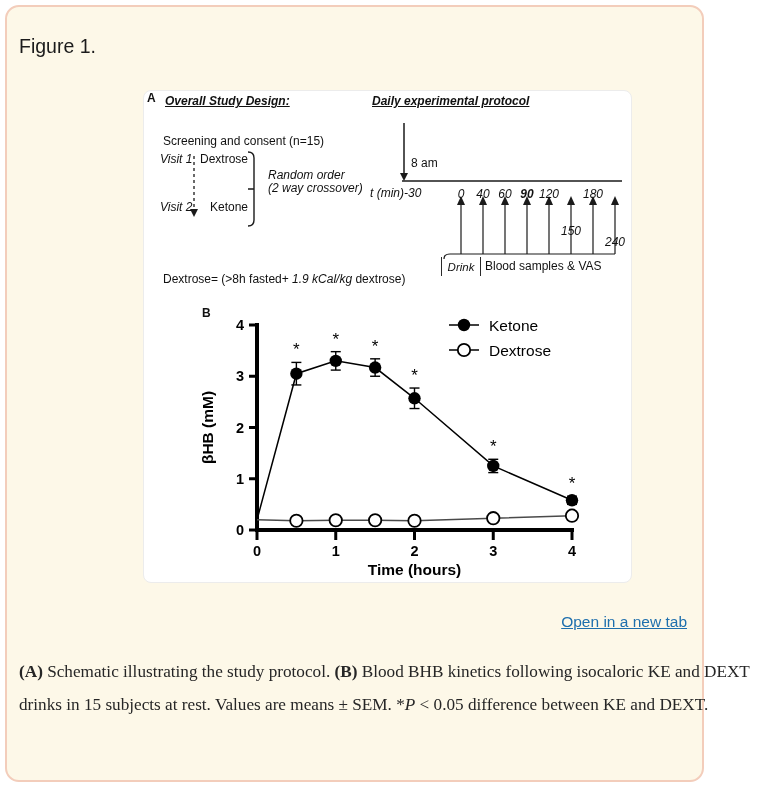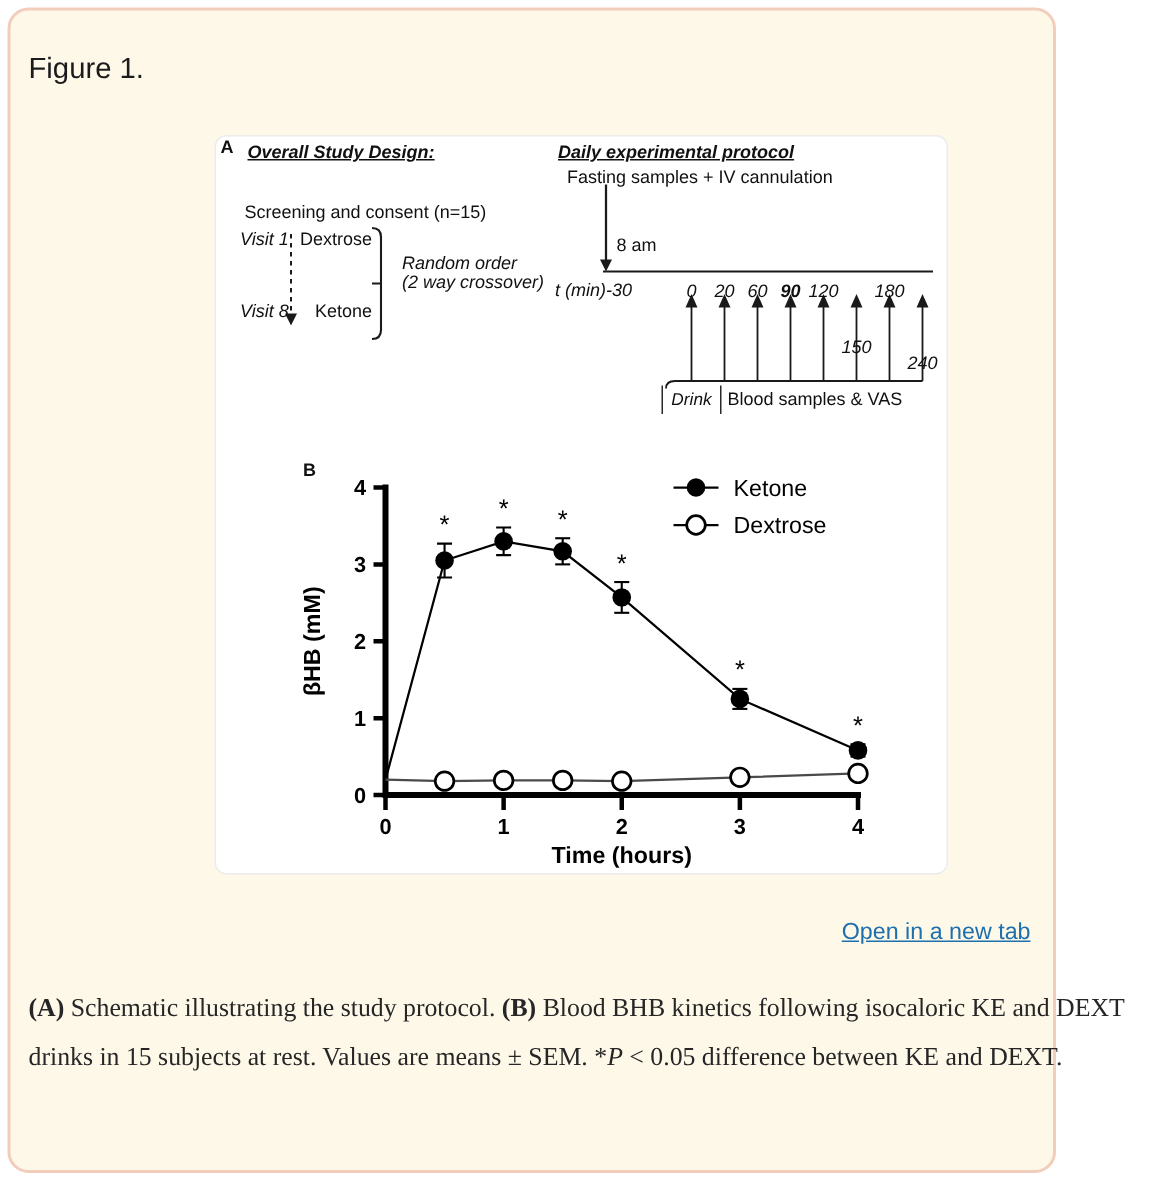--- a/index.html
+++ b/index.html
@@ -58,42 +58,42 @@
         <polygon points="423,114 431,114 427,105" fill="#1a1a1a"></polygon>
         <line x1="449" y1="163" x2="449" y2="112" stroke="#1a1a1a" stroke-width="1.2" data-name="sample-arrow"></line>
         <polygon points="445,114 453,114 449,105" fill="#1a1a1a"></polygon>
         <line x1="471" y1="163" x2="471" y2="112" stroke="#1a1a1a" stroke-width="1.2" data-name="sample-arrow"></line>
         <polygon points="467,114 475,114 471,105" fill="#1a1a1a"></polygon>
       </svg>
 
     <div class="txt panel-letter" style="left:3px;top:1px" data-name="panel-a-label">A</div>
     <div class="txt fig-title" style="left:21px;top:4px" data-name="panel-a-left-title">Overall Study Design:</div>
     <div class="txt fig-title" style="left:228px;top:4px" data-name="panel-a-right-title">Daily experimental protocol</div>
-    <div class="txt small" style="left:234px;top:21px" data-name="fasting-label">Fasting samples + IV cannulation</div>
     <div class="txt" style="left:19px;top:44px" data-name="screening-label">Screening and consent (n=15)</div>
     <div class="txt it" style="left:16px;top:62px" data-name="visit1-label">Visit 1</div>
     <div class="txt" style="left:56px;top:62px" data-name="visit1-arm-label">Dextrose</div>
     <div class="txt it" style="left:124px;top:78px" data-name="random-order-line1">Random order</div>
     <div class="txt it" style="left:124px;top:91px" data-name="random-order-line2">(2 way crossover)</div>
-    <div class="txt it" style="left:16px;top:110px" data-name="visit2-label">Visit 8</div>
+    <div class="txt it" style="left:16px;top:110px" data-name="visit2-label">Visit 2</div>
     <div class="txt" style="left:66px;top:110px" data-name="visit2-arm-label">Ketone</div>
     <div class="txt" style="left:267px;top:66px" data-name="eight-am-label">8 am</div>
 
     <div class="txt it" style="left:226px;top:96px" data-name="t-axis-label"><span data-name="t-min-label">t (min)</span><span data-name="t-start-tick">-30</span></div>
     <div class="abs" style="left:0;top:96px;width:487px;height:16px" data-name="timeline-ticks">
         <span data-name="timeline-tick" style="left: 304px;">0</span>
-        <span data-name="timeline-tick" style="left: 326px;">20</span>
+        <span data-name="timeline-tick" style="left: 326px;">40</span>
         <span data-name="timeline-tick" style="left: 348px;">60</span>
         <span data-name="timeline-tick" style="left: 370px; font-weight: bold;">90</span>
         <span data-name="timeline-tick" style="left: 392px;">120</span>
         <span data-name="timeline-tick" style="left: 414px; margin-top: 37px;">150</span>
         <span data-name="timeline-tick" style="left: 436px;">180</span>
         <span data-name="timeline-tick" style="left: 458px; margin-top: 48px;">240</span>
       </div>
 
+    <div class="txt" style="left:19px;top:182px" data-name="dextrose-definition"><span data-name="dextrose-def-pre">Dextrose= (&gt;8h fasted+ </span><span class="it" data-name="dextrose-def-dose">1.9 kCal/kg</span><span data-name="dextrose-def-post"> dextrose)</span></div>
 
     <div class="drink-box" data-name="drink-label">Drink</div>
     <div class="txt" style="left:341px;top:169px" data-name="blood-samples-label">Blood samples &amp; VAS</div>
 
     <div class="txt panel-letter" style="left:58px;top:216px" data-name="panel-b-label">B</div>
     <svg class="abs" style="left:55px;top:215px" width="405" height="275" data-name="panel-b-chart">
         <path d="M58 19 V224 H373" fill="none" stroke="#000" stroke-width="4" stroke-linecap="square" data-name="axes"></path>
         <line x1="50" y1="224" x2="58" y2="224" stroke="#000" stroke-width="3"></line>
         <text x="45" y="229" text-anchor="end" font-size="14.5" font-weight="bold" data-name="y-tick-label">0</text>
         <line x1="50" y1="172.75" x2="58" y2="172.75" stroke="#000" stroke-width="3"></line>

